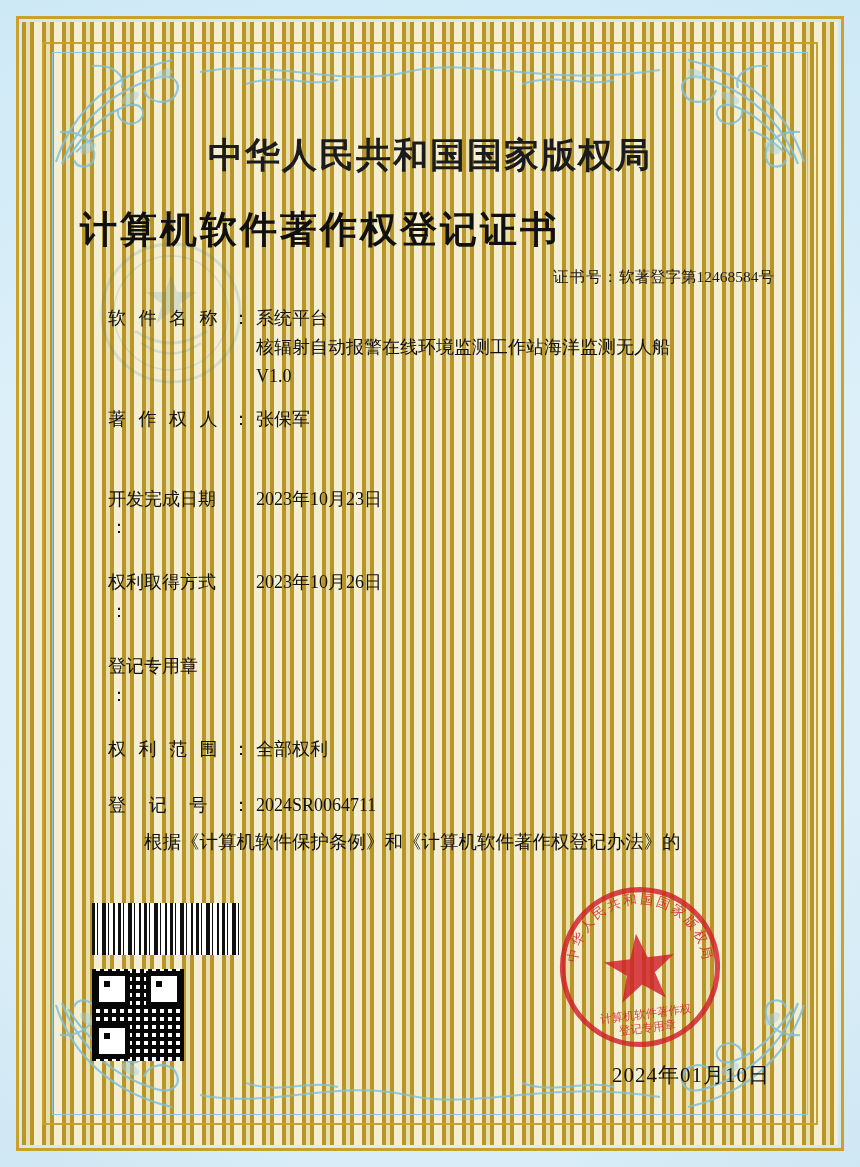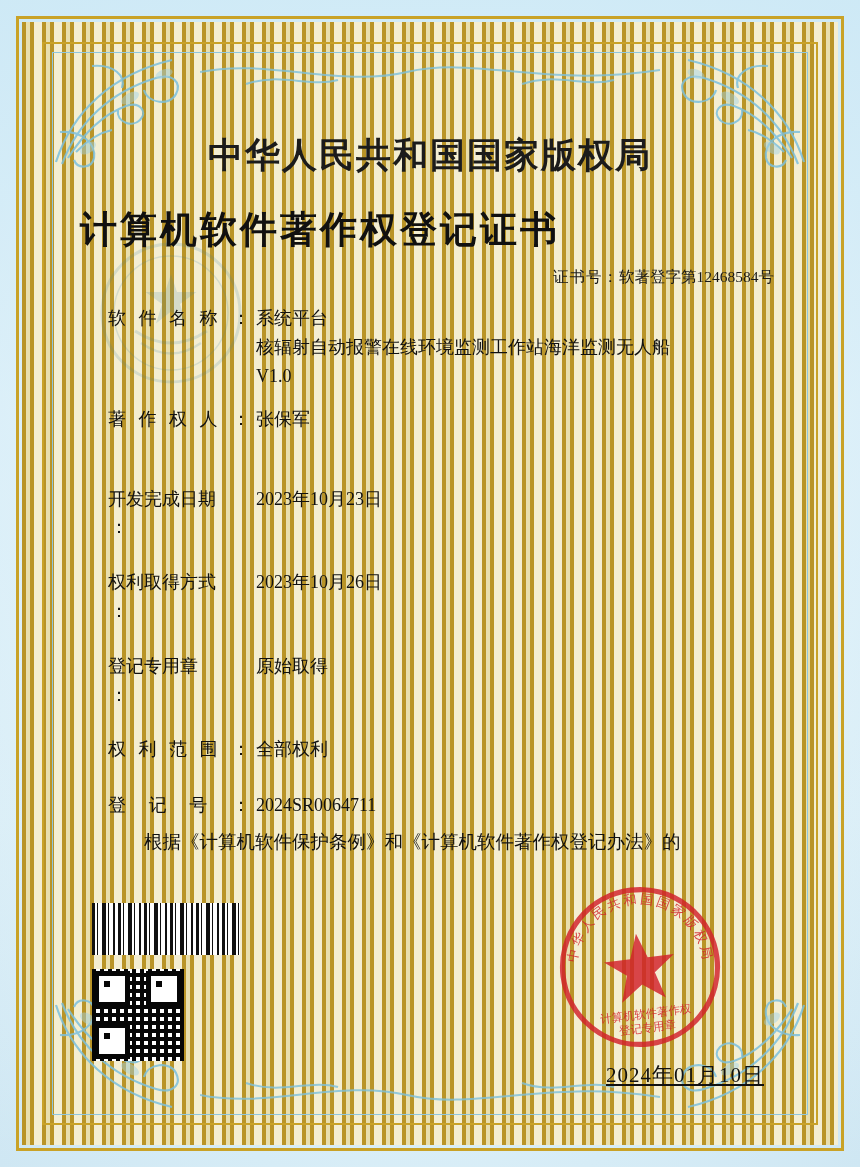--- a/index.html
+++ b/index.html
@@ -233,26 +233,25 @@
     bottom: 112px;
     width: 176px;
     height: 176px;
     transform: rotate(-7deg);
     opacity: 0.82;
   }
   .seal svg { width: 100%; height: 100%; }
 
   .issue-date {
     position: absolute;
-    right: 96px;
+    right: 90px;
     bottom: 78px;
     font-size: 21px;
     color: #111;
     letter-spacing: 1px;
-    text-decoration: underline;
   }
 </style>
 </head>
 <body>
 
 <div class="certificate">
   <div class="paper-wash"></div>
 
   <div class="border-outer"></div>
   <div class="border-key"></div>
@@ -406,21 +405,20 @@
           <span class="field-colon">：</span>
         </div>
         <div class="field-value">2023年10月26日</div>
       </div>
 
       <div class="field-row spaced">
         <div class="field-label tight">
           <span>登记专用章</span>
           <span class="field-colon">：</span>
         </div>
-        <div class="field-value">原始取得</div>
       </div>
 
       <div class="field-row spaced">
         <div class="field-label">
           <span>权</span>
           <span>利</span>
           <span>范</span>
           <span>围</span>
           <span class="field-colon">：</span>
         </div>

